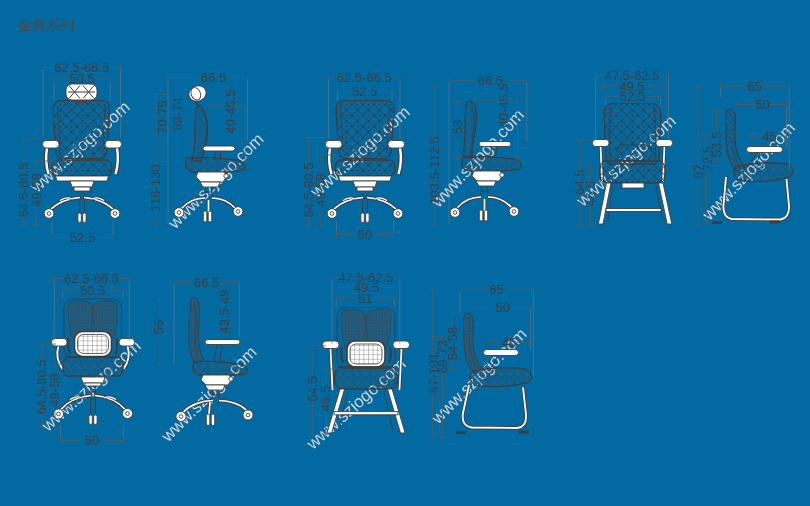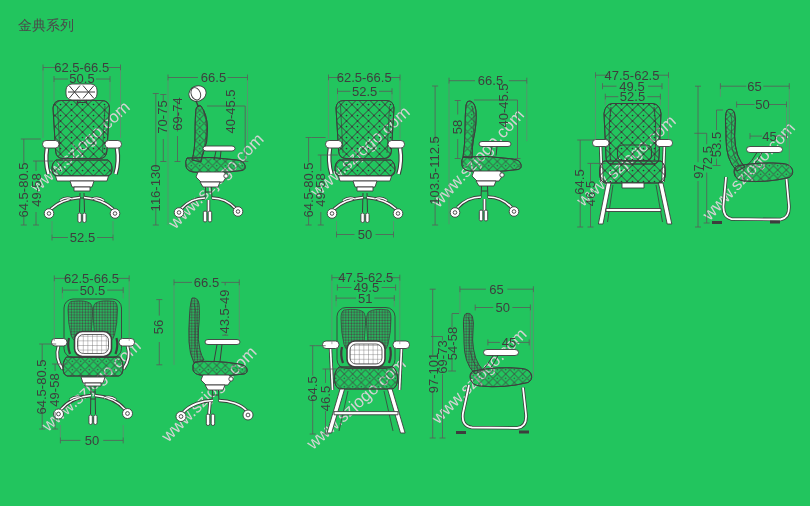--- a/index.html
+++ b/index.html
@@ -1,16 +1,16 @@
 <!DOCTYPE html>
 <html><head>
 <meta charset="utf-8">
 <style>
 html,body{margin:0;padding:0;background:#ffffff;}
-#page{width:810px;height:506px;position:relative;background:#22c55e;overflow:hidden;
+#page{width:810px;height:506px;position:relative;background:#0369a1;overflow:hidden;
 font-family:"Liberation Sans", sans-serif;}
 svg{position:absolute;left:0;top:0;}
 .dim{font:13px "Liberation Sans",sans-serif;fill:#3e3e3e;}
 .wm{font:17px "Liberation Sans",sans-serif;fill:#d3d3d3;}
 </style>
 </head>
 <body>
 <div id="page">
 <svg width="810" height="506" viewBox="0 0 810 506">
 <defs>

